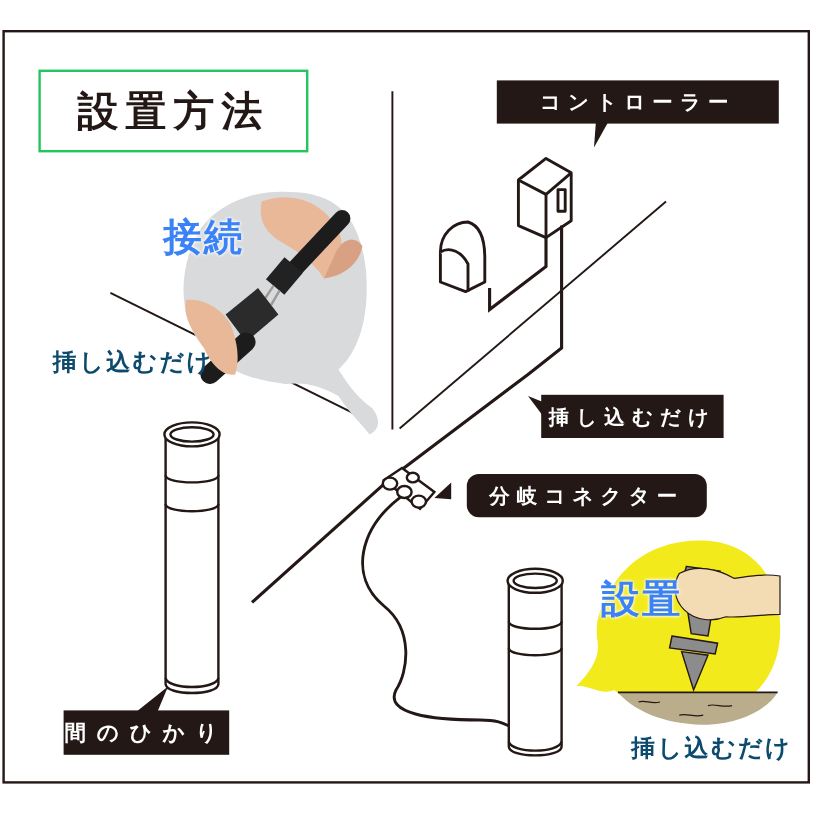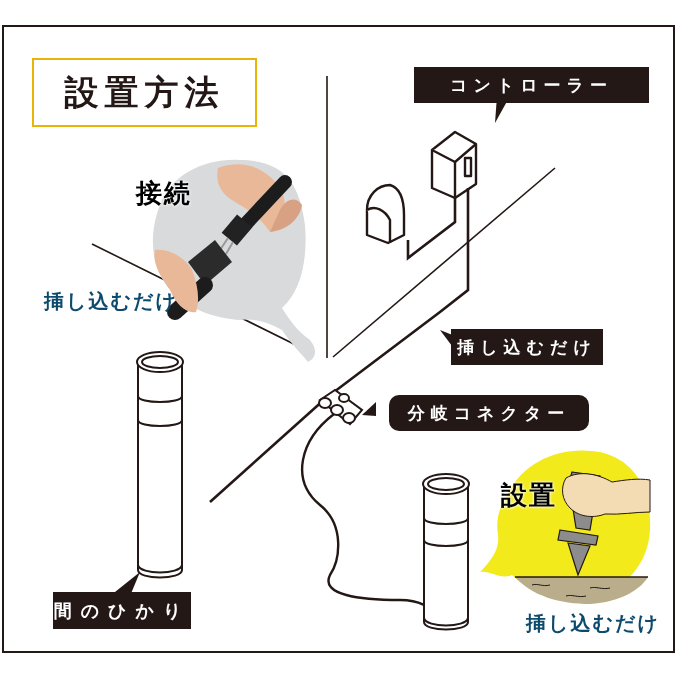--- a/index.html
+++ b/index.html
@@ -2,28 +2,28 @@
 <html><head>
 <meta charset="utf-8">
 <style>
   html, body { margin: 0; padding: 0; background: #ffffff; }
   body { width: 680px; height: 680px; position: relative; overflow: hidden;
          font-family: "DejaVu Sans", sans-serif; color: #231815; }
   .frame { position: absolute; left: 2px; top: 25px; width: 673px; height: 628px;
            border: 2px solid #231815; box-sizing: border-box; }
   svg.art { position: absolute; left: 0; top: 0; width: 680px; height: 680px; }
   .title-box { position: absolute; left: 32px; top: 58px; width: 225px; height: 69px;
-               border: 2px solid #eab308; box-sizing: border-box; display: flex;
+               border: 2px solid #22c55e; box-sizing: border-box; display: flex;
                align-items: center; justify-content: center; background: #fff; }
   .title-box span { font-size: 34px; font-weight: bold; letter-spacing: 6px; }
   .tag { position: absolute; background: #231815; color: #fff; font-weight: bold;
          font-size: 17px; letter-spacing: 6px; display: flex; align-items: center;
          justify-content: center; box-sizing: border-box; white-space: nowrap; }
-  .heading { position: absolute; font-weight: bold; font-size: 26px; letter-spacing: 2px;
-             color: #000000; text-shadow: 0 0 3px #fff, 0 0 3px #fff; }
+  .heading { position: absolute; font-weight: bold; font-size: 32px; letter-spacing: 2px;
+             color: #3b82f6; text-shadow: 0 0 3px #fff, 0 0 3px #fff; }
   .caption { position: absolute; font-size: 20px; font-weight: bold; letter-spacing: 2px; color:#0c4a6e; }
 </style>
 </head>
 <body>
 
 <div class="frame"></div>
 
 <svg class="art" viewBox="0 0 680 680">
 
   <g stroke="#231815" stroke-width="1.6" fill="none">

